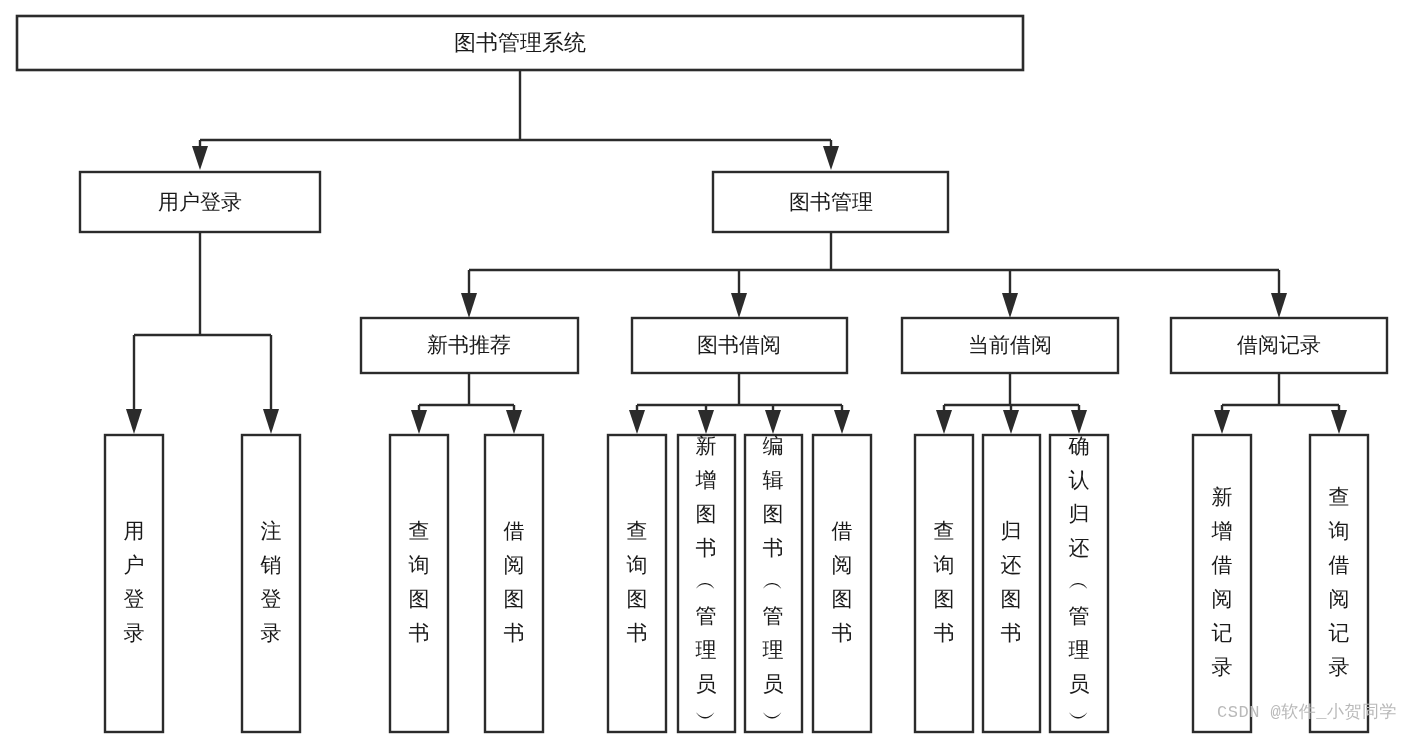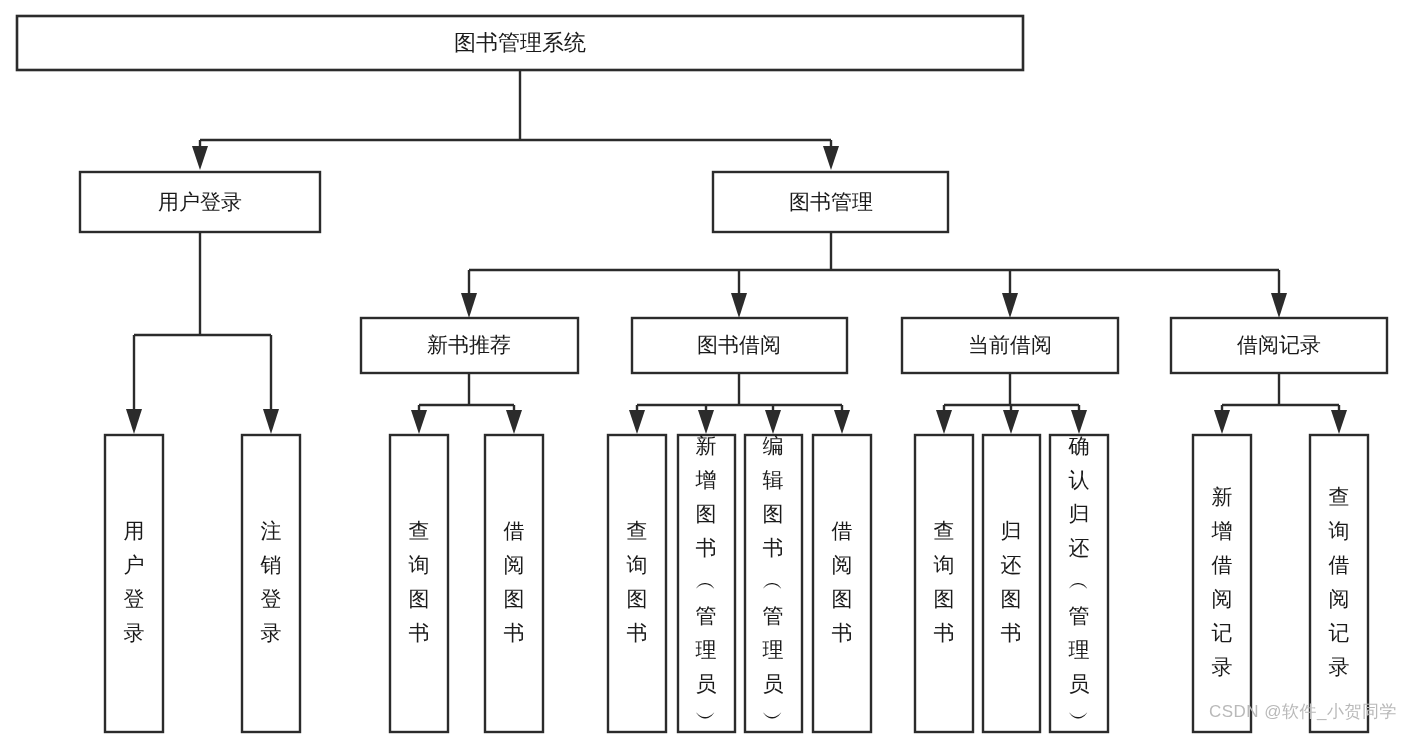--- a/index.html
+++ b/index.html
@@ -58,21 +58,21 @@
     font-size: 21px;
     text-anchor: middle;
   }
   .vlabel tspan {
     text-anchor: middle;
   }
   .watermark {
     position: absolute;
     right: 8px;
     bottom: 4px;
-    font-family: Liberation Sans, sans-serif;
+    font-family: Liberation Mono, monospace;
     font-size: 17px;
     color: #b9b9b9;
     letter-spacing: 0.5px;
     white-space: nowrap;
     user-select: none;
     margin-top: 18px;
   }
 </style>
 </head>
 <body>

